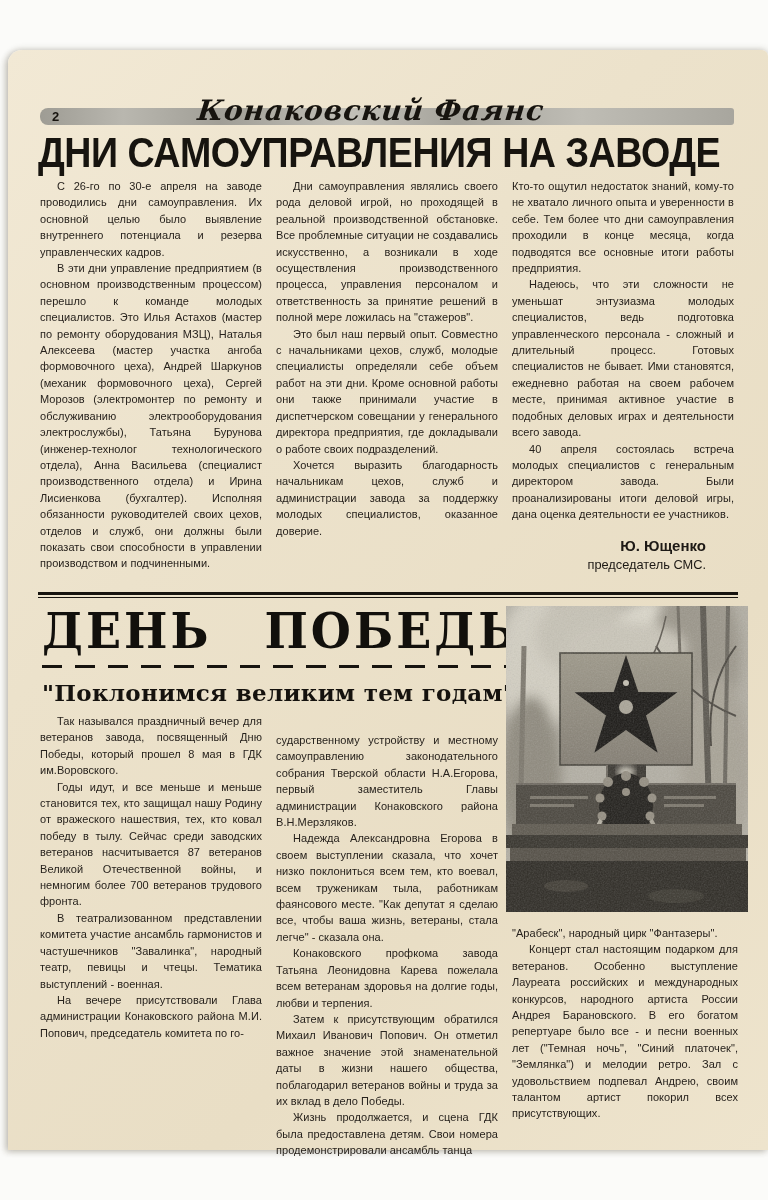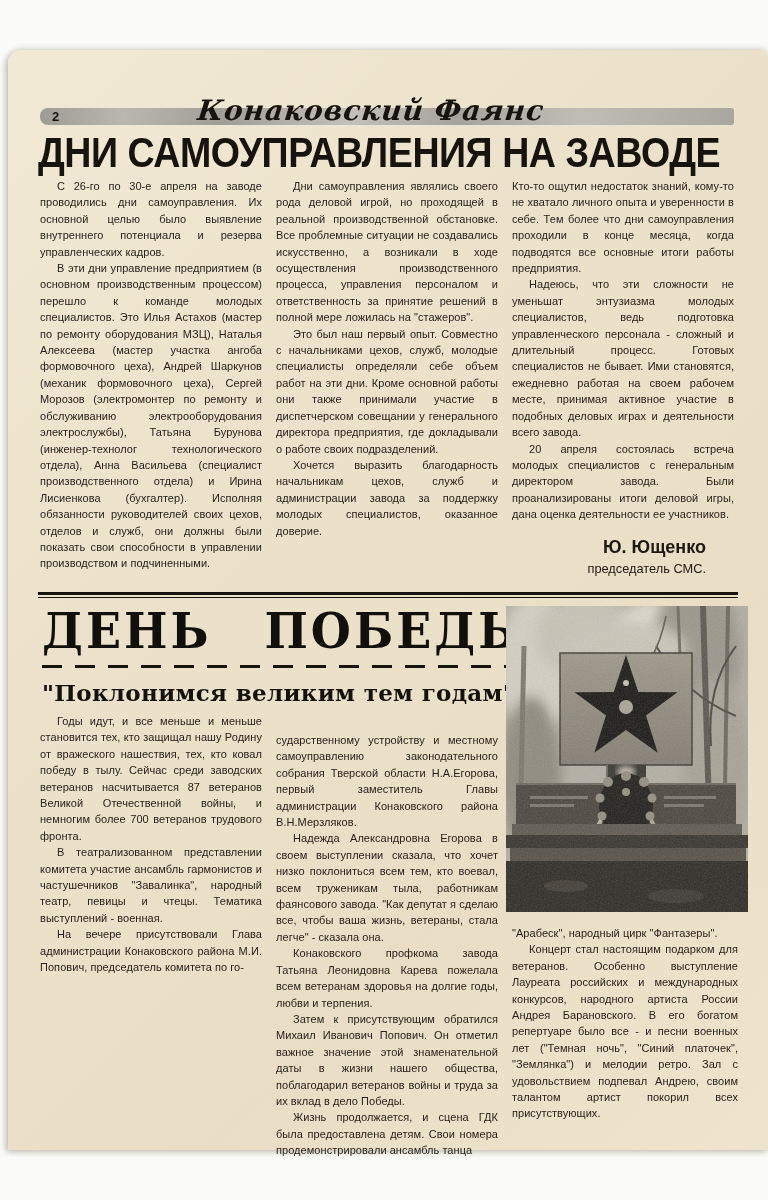--- a/index.html
+++ b/index.html
@@ -35,21 +35,21 @@
   }
   .cols{position:absolute;display:flex;gap:14px;}
   .a1cols{left:32px;top:128px;width:696px;height:412px;}
   .col{width:222px;height:100%;overflow:hidden;}
   .para{
     margin:0;text-align:justify;font-size:11px;line-height:16.4px;
     color:var(--ink,#27221d);letter-spacing:.05px;
   }
   .ind{text-indent:17px;}
   .byline{margin-top:14px;padding-right:28px;text-align:right;color:#1d1915;}
-  .byline .name{font-weight:bold;font-size:18px;}
+  .byline .name{font-weight:bold;font-size:15px;}
   .byline .role{font-size:12.8px;margin-top:3px;}
   
   .dblrule{
     position:absolute;left:30px;top:542px;width:700px;height:2px;
     border-top:3px solid #17140f;border-bottom:1px solid #17140f;
   }
   
   .a2head{position:absolute;left:34px;top:556px;width:468px;}
   .headline2{
     margin:0;font-family:"DejaVu Serif", serif;font-weight:bold;
@@ -89,21 +89,21 @@
       </div>
     <div class="col">
         <p class="para ind">Дни самоуправления являлись своего рода деловой игрой, но проходящей в реальной производственной обстановке. Все проблемные ситуации не создавались искусственно, а возникали в ходе осуществления производственного процесса, управления персоналом и ответственность за принятие решений в полной мере ложилась на "стажеров".</p>
         <p class="para ind">Это был наш первый опыт. Совместно с начальниками цехов, служб, молодые специалисты определяли себе объем работ на эти дни. Кроме основной работы они также принимали участие в диспетчерском совещании у генерального директора предприятия, где докладывали о работе своих подразделений.</p>
         <p class="para ind">Хочется выразить благодарность начальникам цехов, служб и администрации завода за поддержку молодых специалистов, оказанное доверие.</p>
       </div>
     <div class="col">
       <div>
           <p class="para">Кто-то ощутил недостаток знаний, кому-то не хватало личного опыта и уверенности в себе. Тем более что дни самоуправления проходили в конце месяца, когда подводятся все основные итоги работы предприятия.</p>
           <p class="para ind">Надеюсь, что эти сложности не уменьшат энтузиазма молодых специалистов, ведь подготовка управленческого персонала - сложный и длительный процесс. Готовых специалистов не бывает. Ими становятся, ежедневно работая на своем рабочем месте, принимая активное участие в подобных деловых играх и деятельности всего завода.</p>
-          <p class="para ind">20 апреля состоялась встреча молодых специалистов с генеральным директором завода. Были проанализированы итоги деловой игры, дана оценка деятельности ее участников.</p>
+          <p class="para ind">40 апреля состоялась встреча молодых специалистов с генеральным директором завода. Были проанализированы итоги деловой игры, дана оценка деятельности ее участников.</p>
         </div>
       <div class="byline">
         <div class="name">Ю. Ющенко</div>
         <div class="role">председатель СМС.</div>
       </div>
     </div>
   </div>
 
   <div class="dblrule"></div>
 
@@ -182,27 +182,28 @@
     <rect x="6" y="218" width="230" height="11" fill="#5e594f"></rect>
     <rect x="0" y="229" width="242" height="13" fill="#37342d"></rect>
     <rect x="4" y="242" width="236" height="13" fill="#544f46"></rect>
     <rect x="0" y="255" width="242" height="51" fill="#2e2b25"></rect>
     <ellipse cx="60" cy="280" rx="22" ry="6" fill="#413d35"></ellipse>
     <ellipse cx="170" cy="290" rx="28" ry="7" fill="#3c3931"></ellipse>
     <rect width="242" height="306" fill="#888888" filter="url(#grain)" opacity="0.22"></rect>
   </svg>
 
   <div class="a2c1">
+      <p class="para ind">Так назывался праздничный вечер для ветеранов завода, посвященный Дню Победы, который прошел 8 мая в ГДК им.Воровского.</p>
       <p class="para ind">Годы идут, и все меньше и меньше становится тех, кто защищал нашу Родину от вражеского нашествия, тех, кто ковал победу в тылу. Сейчас среди заводских ветеранов насчитывается 87 ветеранов Великой Отечественной войны, и немногим более 700 ветеранов трудового фронта.</p>
       <p class="para ind">В театрализованном представлении комитета участие ансамбль гармонистов и частушечников "Завалинка", народный театр, певицы и чтецы. Тематика выступлений - военная.</p>
       <p class="para ind">На вечере присутствовали Глава администрации Конаковского района М.И. Попович, председатель комитета по го-</p>
     </div>
   <div class="a2c2">
       <p class="para">сударственному устройству и местному самоуправлению законодательного собрания Тверской области Н.А.Егорова, первый заместитель Главы администрации Конаковского района В.Н.Мерзляков.</p>
-      <p class="para ind">Надежда Александровна Егорова в своем выступлении сказала, что хочет низко поклониться всем тем, кто воевал, всем труженикам тыла, работникам фаянсового завода. "Как депутат я сделаю все, чтобы ваша жизнь, ветераны, стала легче" - сказала она.</p>
+      <p class="para ind">Надежда Александровна Егорова в своем выступлении сказала, что хочет низко поклониться всем тем, кто воевал, всем труженикам тыла, работникам фаянсового месте. "Как депутат я сделаю все, чтобы ваша жизнь, ветераны, стала легче" - сказала она.</p>
       <p class="para ind">Конаковского профкома завода Татьяна Леонидовна Карева пожелала всем ветеранам здоровья на долгие годы, любви и терпения.</p>
       <p class="para ind">Затем к присутствующим обратился Михаил Иванович Попович. Он отметил важное значение этой знаменательной даты в жизни нашего общества, поблагодарил ветеранов войны и труда за их вклад в дело Победы.</p>
       <p class="para ind">Жизнь продолжается, и сцена ГДК была предоставлена детям. Свои номера продемонстрировали ансамбль танца</p>
     </div>
   <div class="a2c3">
     <div>
         <p class="para">"Арабеск", народный цирк "Фантазеры".</p>
         <p class="para ind">Концерт стал настоящим подарком для ветеранов. Особенно выступление Лауреата российских и международных конкурсов, народного артиста России Андрея Барановского. В его богатом репертуаре было все - и песни военных лет ("Темная ночь", "Синий платочек", "Землянка") и мелодии ретро. Зал с удовольствием подпевал Андрею, своим талантом артист покорил всех присутствующих.</p>
       </div>
 

